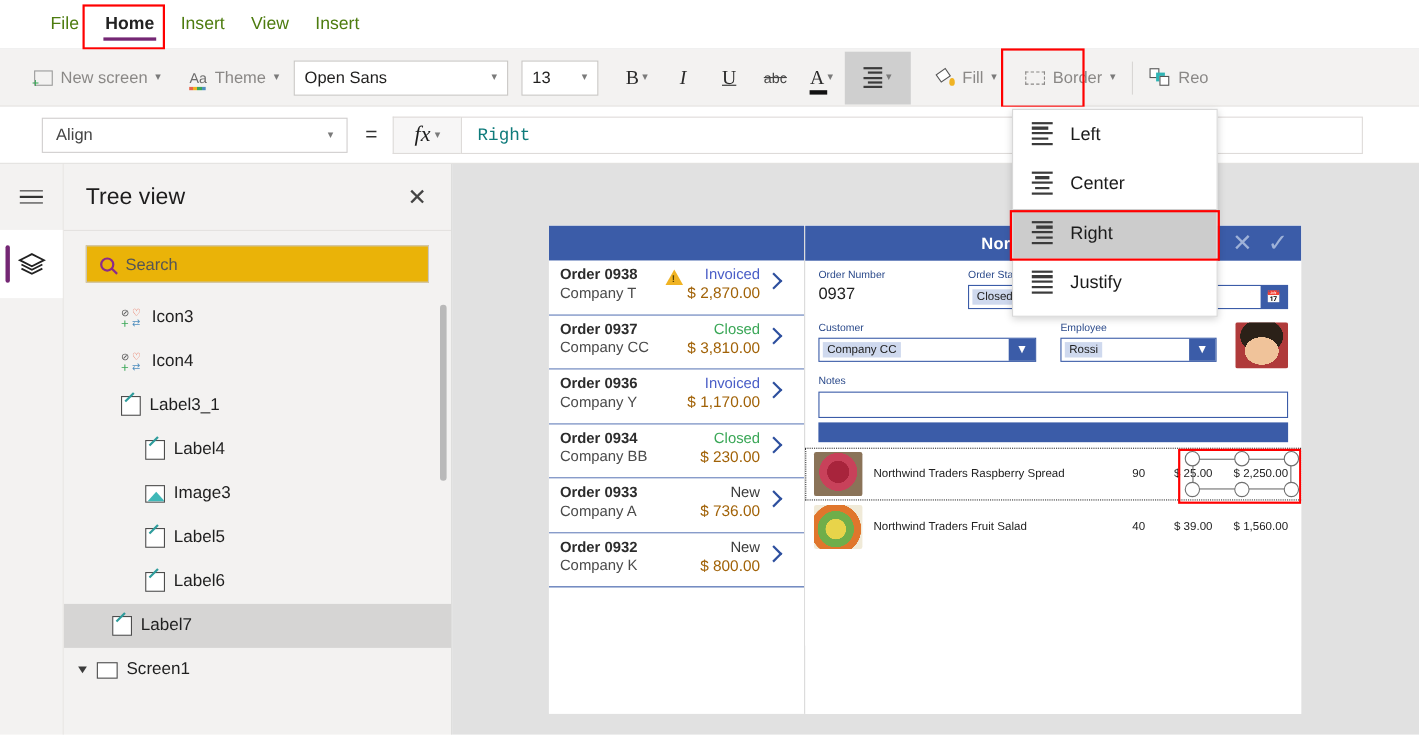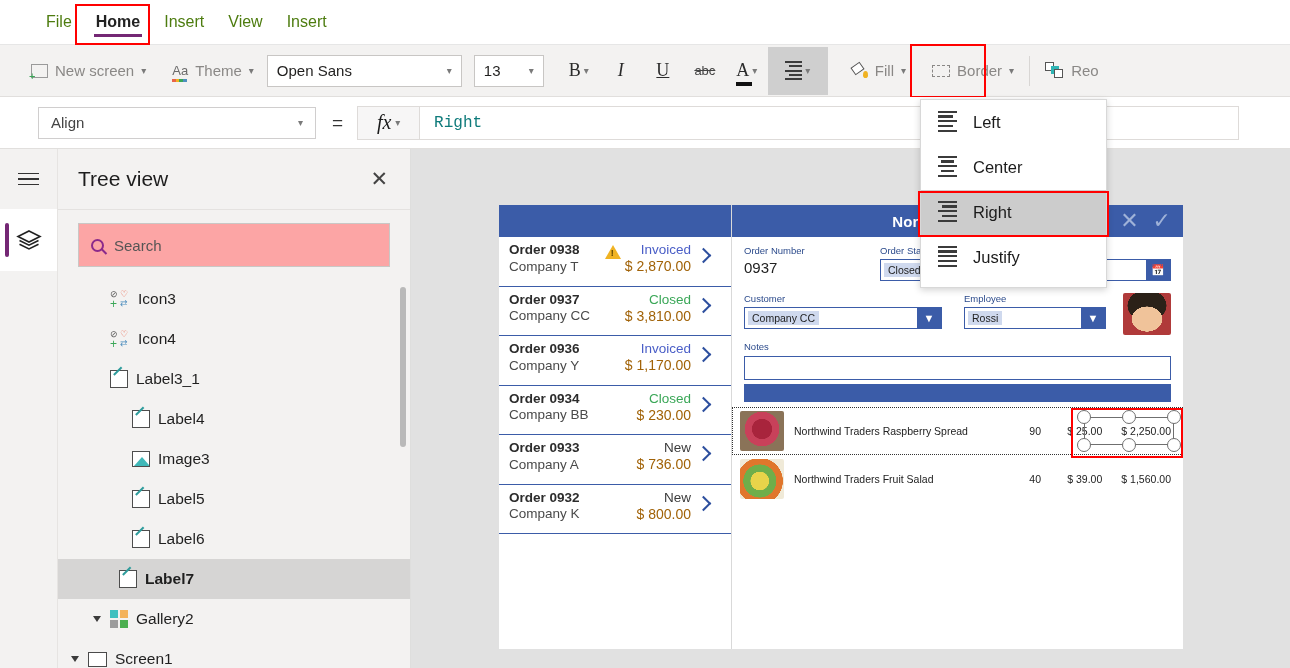--- a/index.html
+++ b/index.html
@@ -129,21 +129,21 @@
   }
   .tree-head {
     height: 61px; display: flex; align-items: center;
     justify-content: space-between; padding: 0 22px 0 20px;
     border-bottom: 1px solid #e4e2e0;
   }
   .tree-title { font-size: 21px; color: #1d1d1d; }
   .close-x { font-size: 21px; color: #444; cursor: default; }
   .search-wrap { padding: 13px 20px 12px 20px; }
   .search-box {
-    height: 44px; background: #fca5a5; border: 1px solid #c9c7c5;
+    height: 34px; background: #eab308; border: 1px solid #c9c7c5;
     display: flex; align-items: center; gap: 10px; padding: 0 12px;
   }
   .mag {
     width: 13px; height: 13px; border: 2px solid #8b2a8b; border-radius: 50%;
     position: relative; flex: none;
   }
   .mag::after {
     content: ""; position: absolute; width: 2px; height: 7px;
     background: #8b2a8b; right: -3px; bottom: -5px; transform: rotate(-45deg);
   }
@@ -540,34 +540,24 @@
         <div class="tnode" style="padding-left: 58px;">
           <span class="tw-spacer"></span>
           <span class="ic ic-label"></span>
           <span>Label5</span>
         </div>
         <div class="tnode" style="padding-left: 58px;">
           <span class="tw-spacer"></span>
           <span class="ic ic-label"></span>
           <span>Label6</span>
         </div>
-        <div class="tnode selected" style="padding-left: 45px; font-weight: bold;">
+        <div class="tnode selected" style="padding-left: 28px;">
           <span class="tw-spacer"></span>
           <span class="ic ic-label"></span>
           <span>Label7</span>
-        </div>
-        <div class="tnode" style="padding-left: 36px;">
-          <span class="tw"></span>
-          <span class="ic ic-gallery">
-            <span style="background:#3fc0c0"></span>
-            <span style="background:#f3b25b"></span>
-            <span style="background:#9c9c9c"></span>
-            <span style="background:#4caf50"></span>
-          </span>
-          <span>Gallery2</span>
         </div>
         <div class="tnode" style="padding-left: 14px;">
           <span class="tw"></span>
           <span class="ic ic-screen"></span>
           <span>Screen1</span>
         </div>
     <div class="tscroll"></div>
       </div>
   </div>
 

